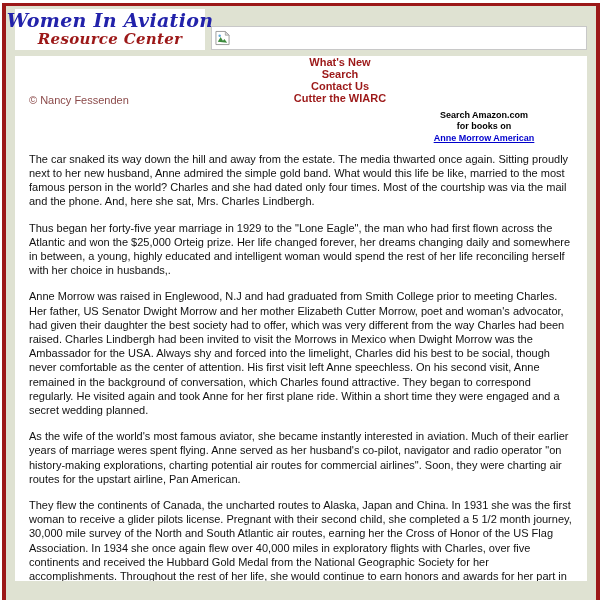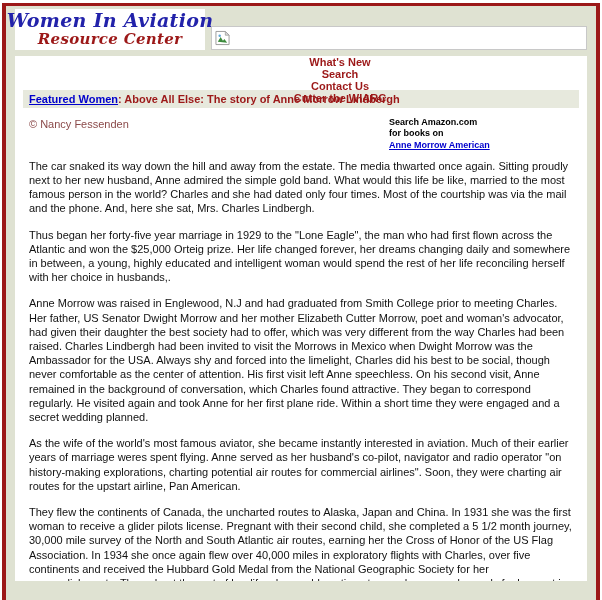--- a/index.html
+++ b/index.html
@@ -148,26 +148,26 @@
     margin: 9px 8px 0 14px;
   }
   .author-block {
     flex: 1;
     font-size: 11px;
     color: #8b4a4a;
     line-height: 1.35;
   }
   .amazon-block {
     width: 190px;
-    text-align: left;
+    text-align: center;
     font-size: 9px;
     font-weight: bold;
     color: #000000;
     line-height: 1.25;
-    margin-top: 0;
+    margin-top: 17px;
   }
   .amazon-link {
     color: #0000cc;
     text-decoration: underline;
     font-weight: bold;
     font-size: 9px;
   }
 
   
   .article {
@@ -209,23 +209,20 @@
         <div class="nav-bar">
           <a href="#" class="nav-link">What's New</a>
           <span class="nav-gap-1"></span>
           <a href="#" class="nav-link">Search</a>
           <span class="nav-gap-2"></span>
           <a href="#" class="nav-link">Contact Us</a>
           <span class="nav-gap-3"></span>
           <a href="#" class="nav-link">Cutter the WIARC</a>
         </div>
 
-        <div class="featured-bar">
-          <a href="#" class="featured-link">Featured Women</a><span>: </span><span>Above All Else: The story of Anne Morrow Lindbergh</span>
-        </div>
 
         <div class="meta-row">
           <div class="author-block">
             <div>© Nancy Fessenden</div>
           </div>
           <div class="amazon-block">
             <div>Search Amazon.com</div>
             <div>for books on</div>
             <a href="#" class="amazon-link">Anne Morrow American</a>
           </div>

